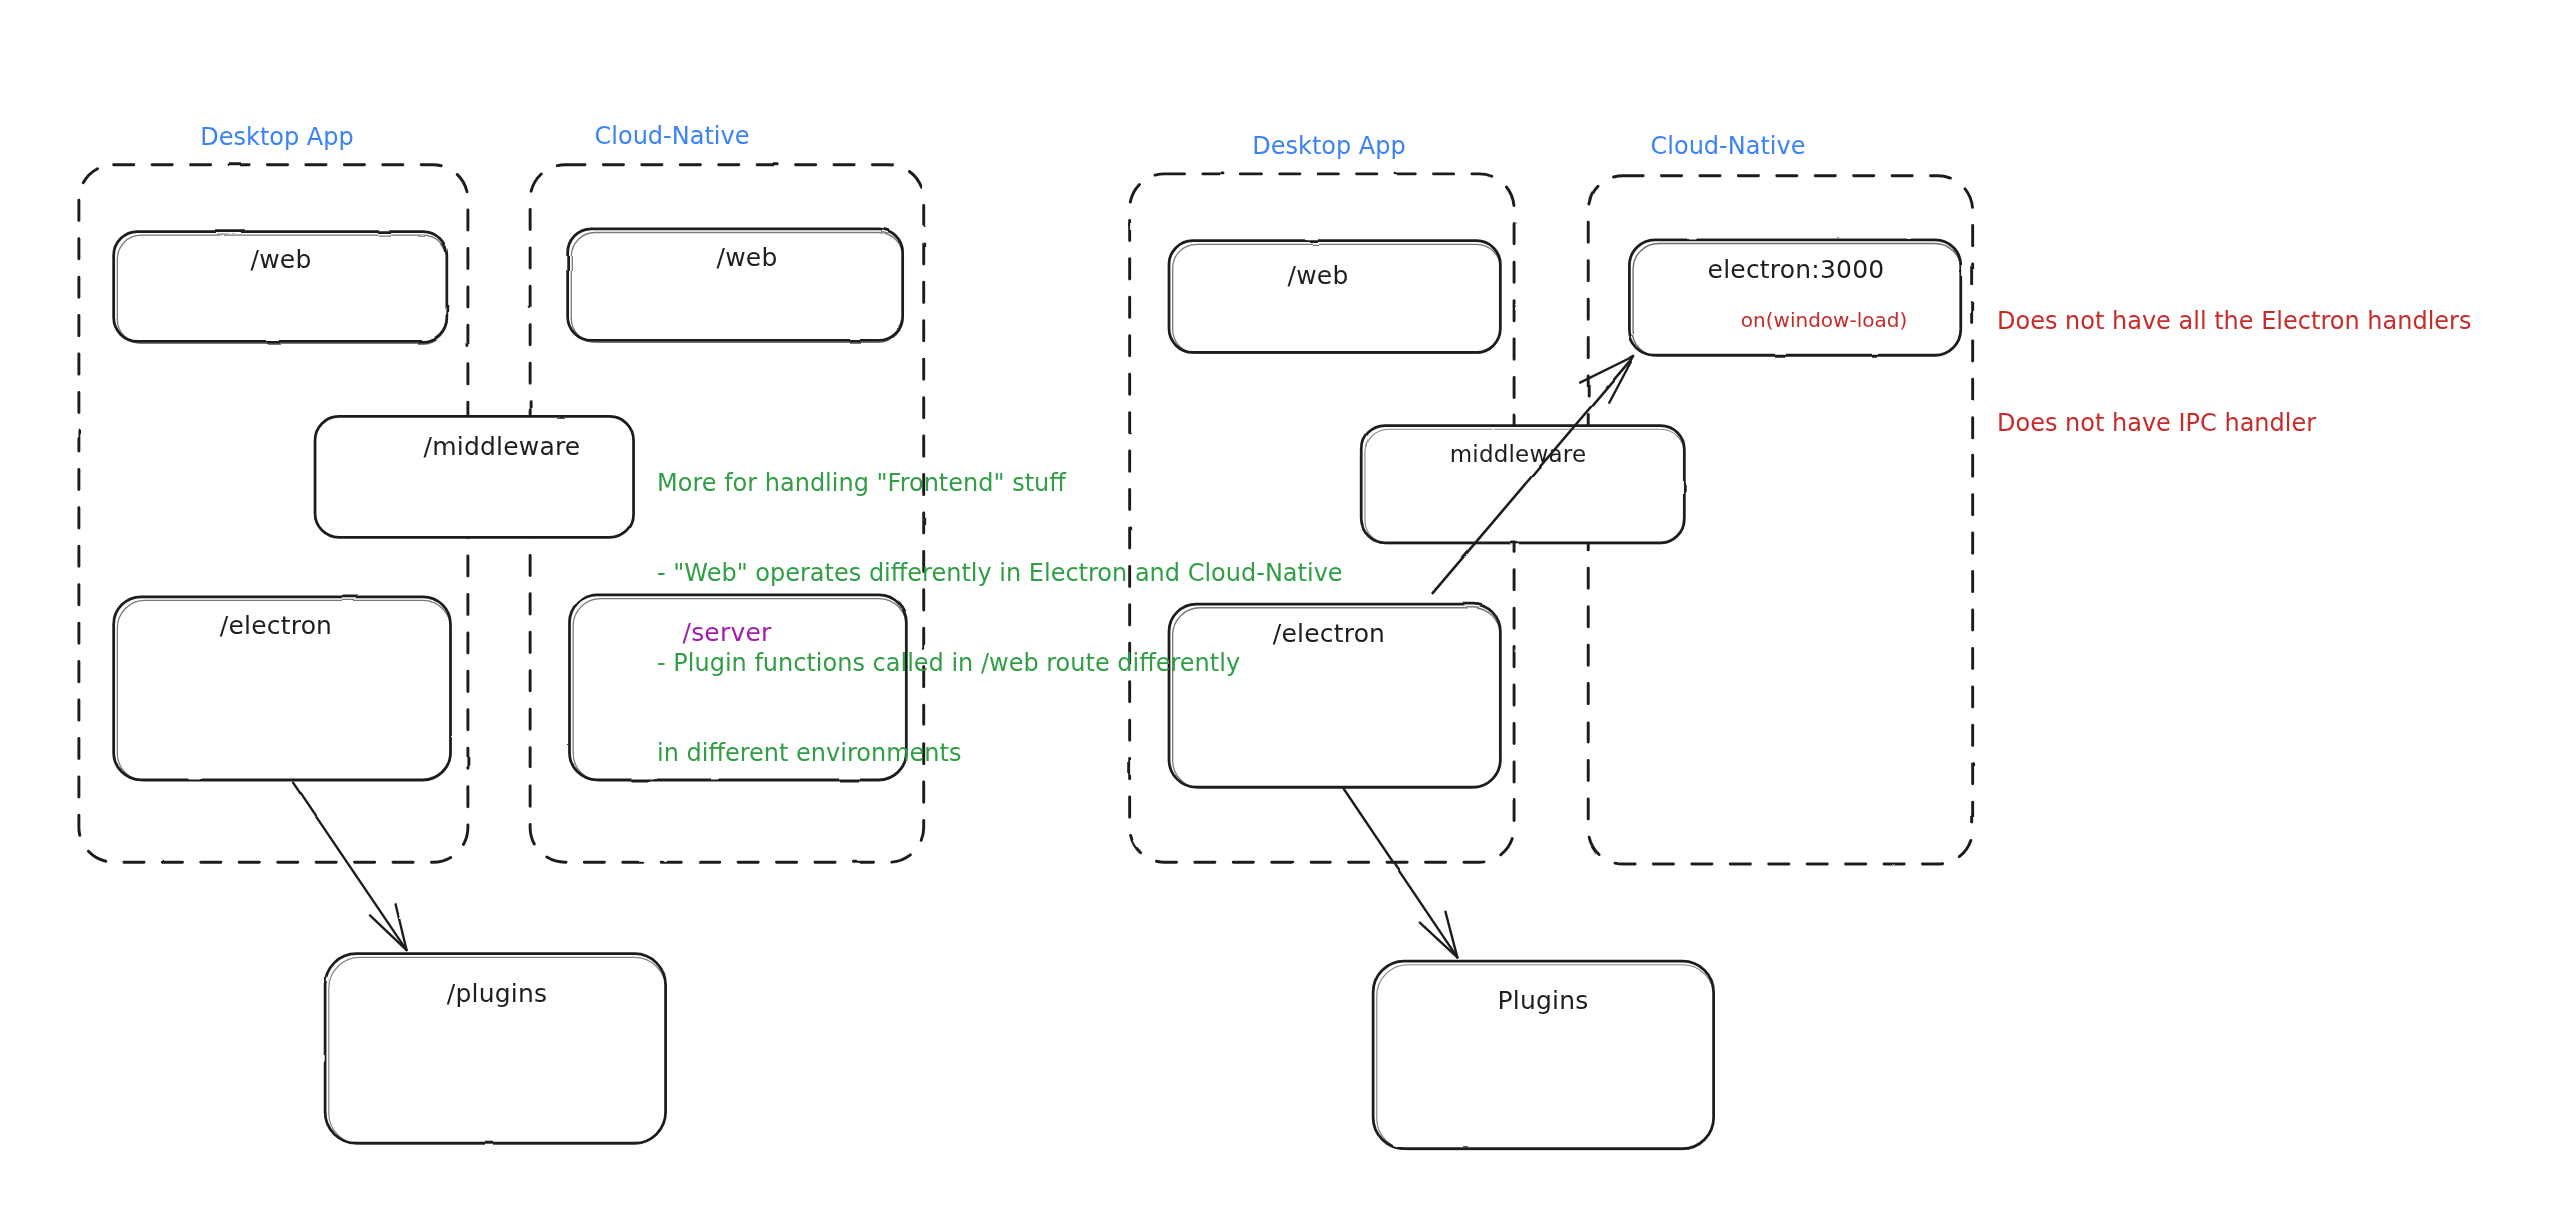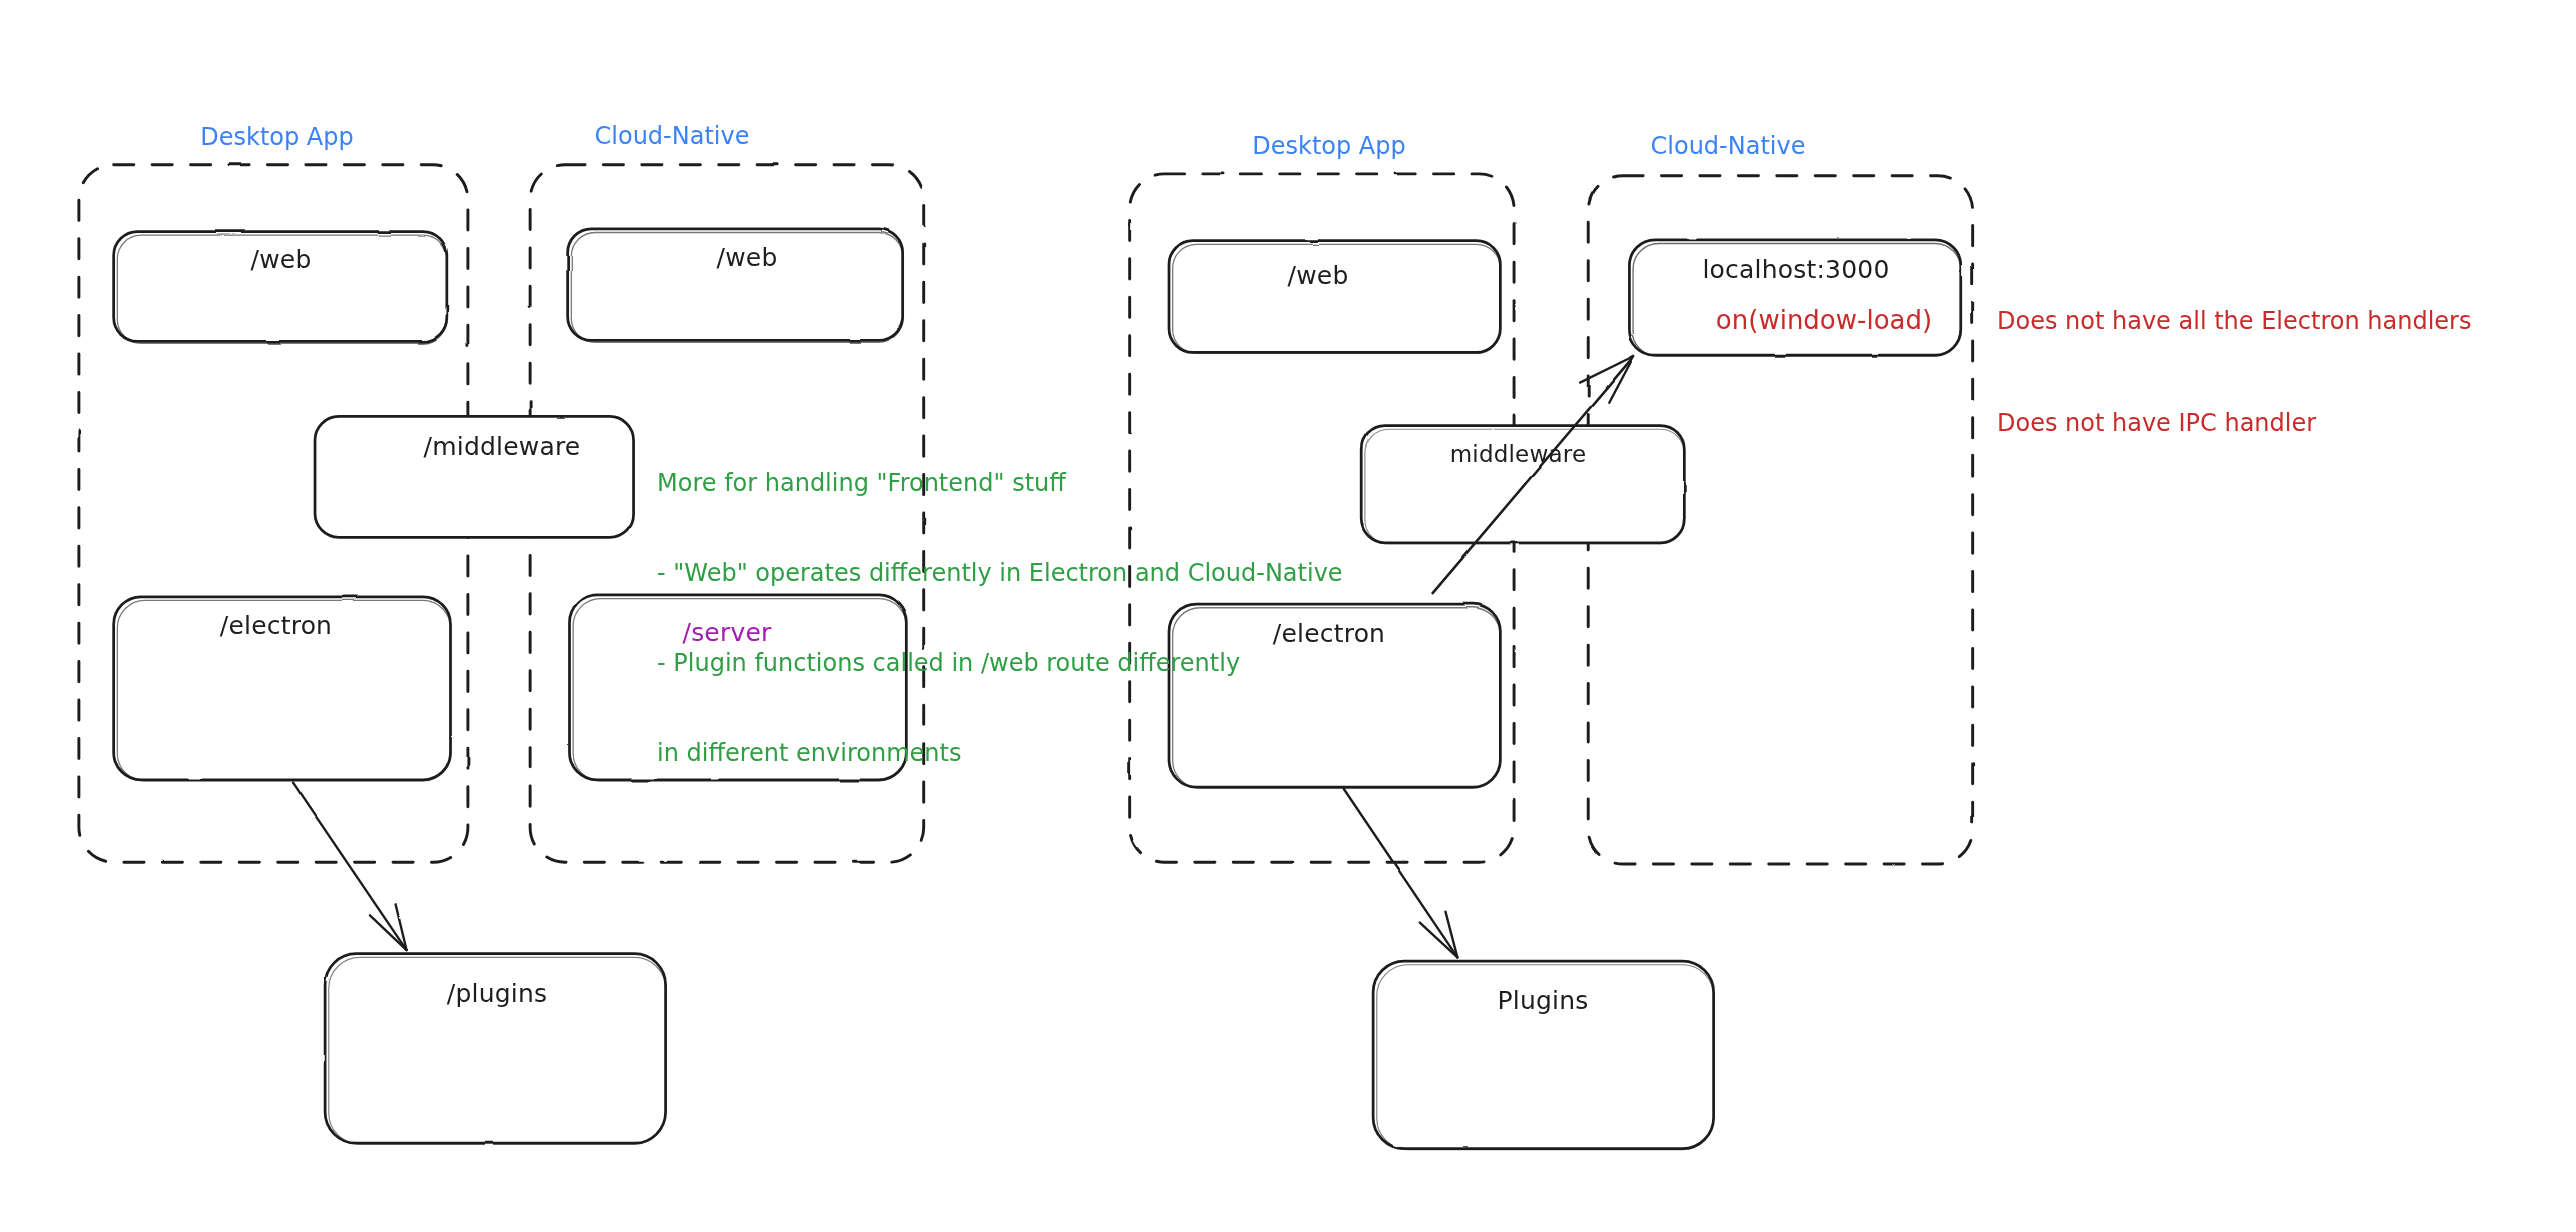--- a/index.html
+++ b/index.html
@@ -32,21 +32,21 @@
     font-family:"DejaVu Sans", sans-serif;
     font-size:24px;
     line-height:30px;
     white-space:pre;
   }
   .annot-green{color:#2f9e44;}
   .annot-red{color:#c92a2a;}
   .red-sub{
     position:absolute;
     font-family:"DejaVu Sans", sans-serif;
-    font-size:26px;
+    font-size:20px;
     color:#c92a2a;
     white-space:pre;
     transform:translate(-50%,-50%);
   }
 </style>
 </head>
 <body>
 
 <svg id="canvas" viewBox="0 0 2814 1346" xmlns="http://www.w3.org/2000/svg">
   <defs>
@@ -154,21 +154,21 @@
 <div class="group-label" style="left:1728px;top:146px;">Cloud-Native</div>
 
 <div class="node-label" style="left:281px;top:259px;">/web</div>
 <div class="node-label" style="left:747px;top:257px;">/web</div>
 <div class="node-label" style="left:502px;top:446px;">/middleware</div>
 <div class="node-label" style="left:276px;top:625px;">/electron</div>
 <div class="node-label annot-red" style="left:727px;top:622px;color:#a21caf;margin-top:10px;">/server</div>
 <div class="node-label" style="left:497px;top:993px;">/plugins</div>
 
 <div class="node-label" style="left:1318px;top:275px;">/web</div>
-<div class="node-label" style="left:1796px;top:269px;">localhost:3000</div>
+<div class="node-label" style="left:1796px;top:269px;">electron:3000</div>
 <div class="red-sub" style="left:1824px;top:320px;">on(window-load)</div>
 <div class="node-label" style="left:1518px;top:454px;font-size:23px;">middleware</div>
 <div class="node-label" style="left:1329px;top:633px;">/electron</div>
 <div class="node-label" style="left:1543px;top:1000px;">Plugins</div>
 
 <div class="annot annot-green" style="left:657px;top:408px;">
   <div>More for handling "Frontend" stuff</div>
   <div>- "Web" operates differently in Electron and Cloud-Native</div>
   <div>- Plugin functions called in /web route differently</div>
   <div>in different environments</div>

